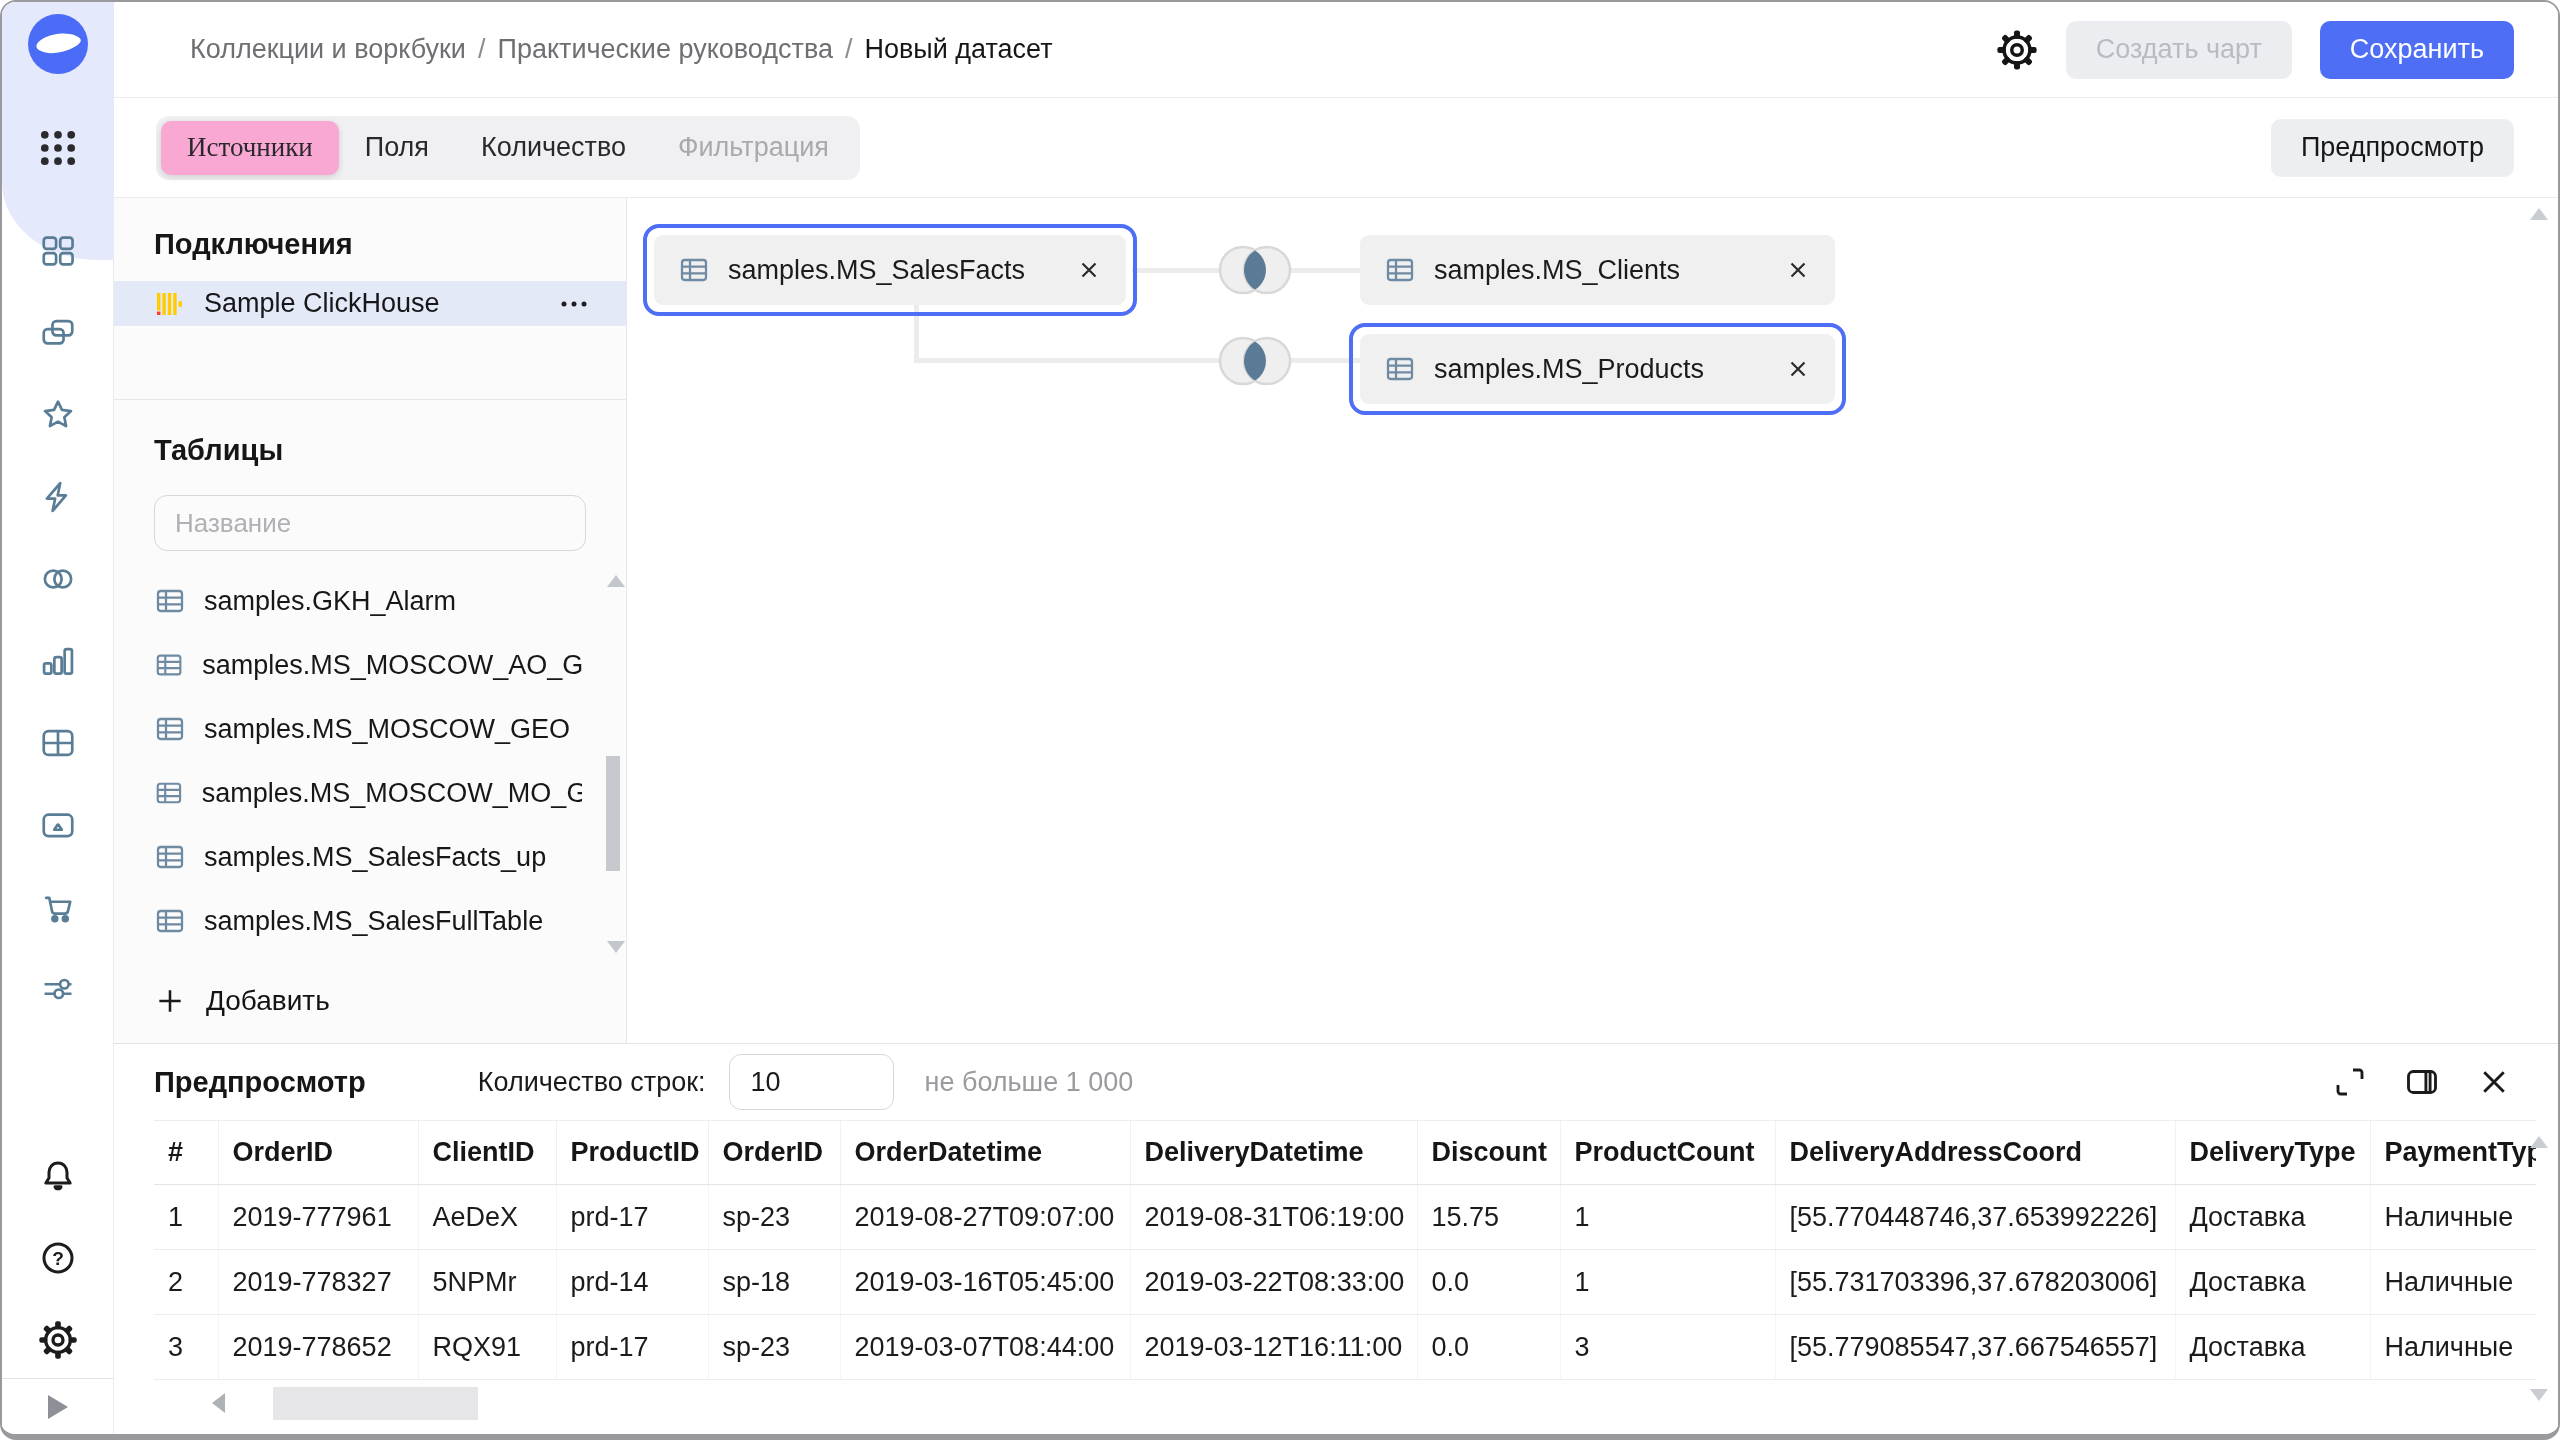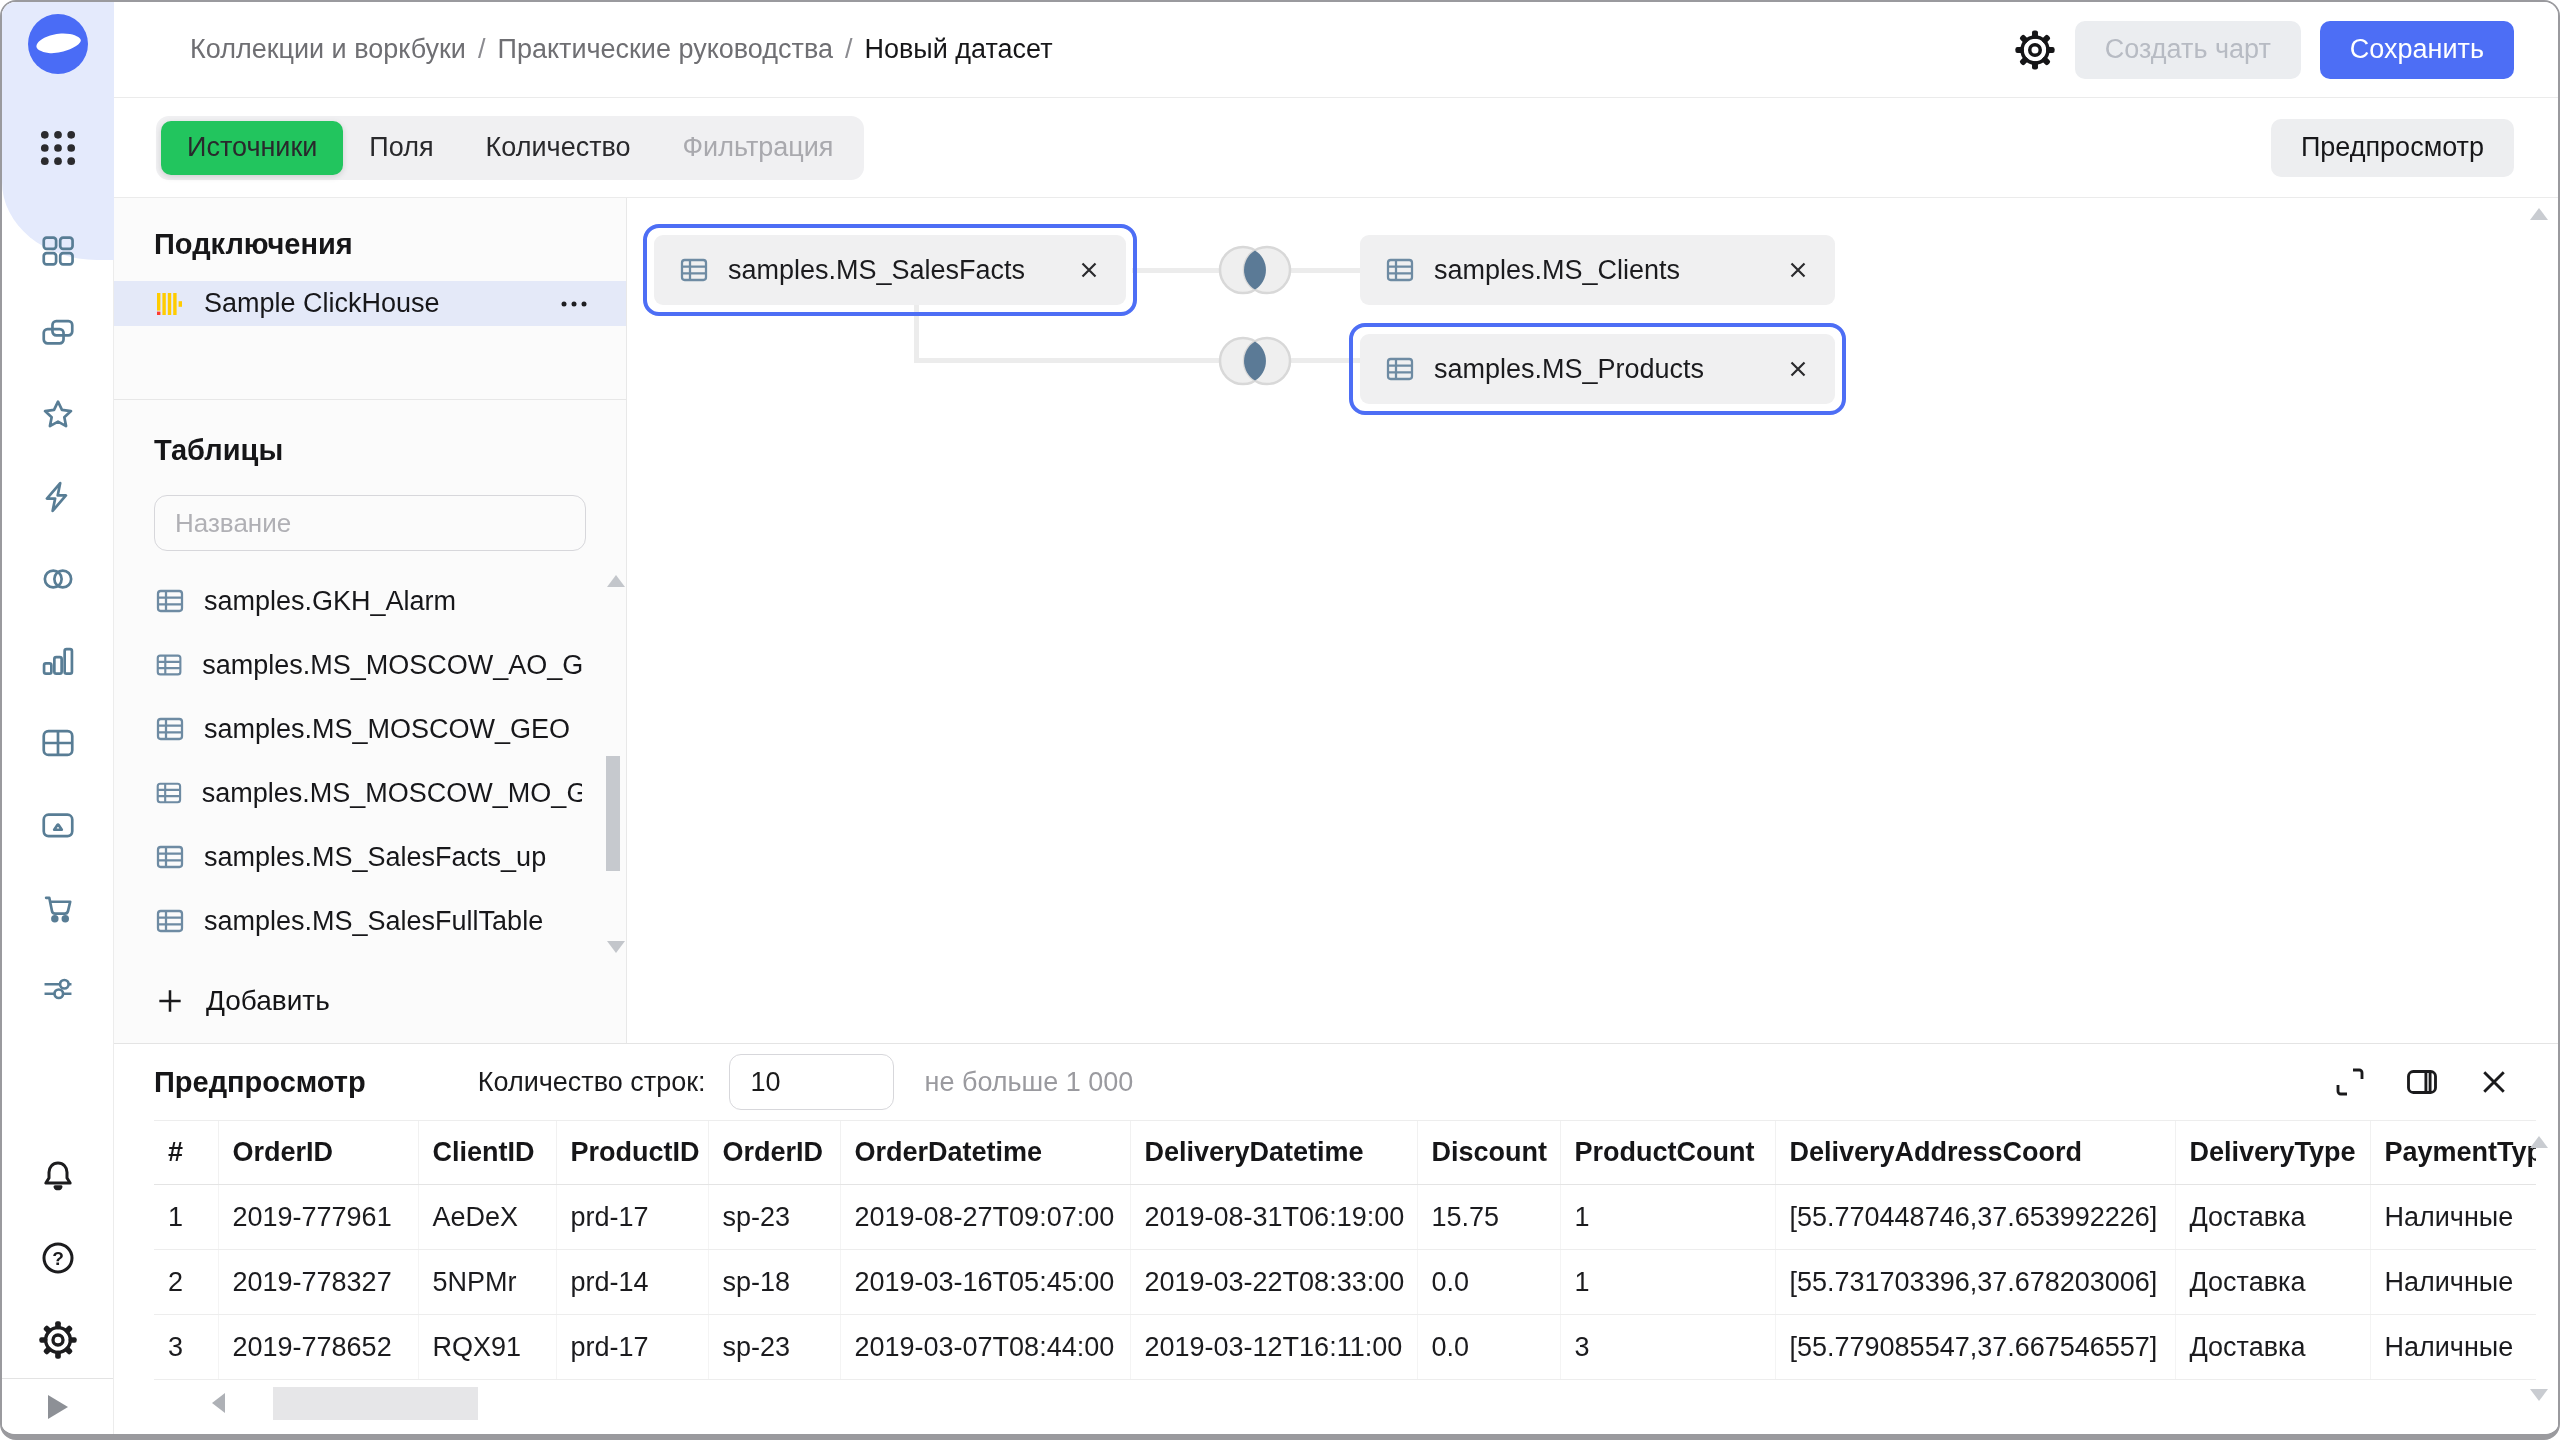--- a/index.html
+++ b/index.html
@@ -24,33 +24,33 @@
   .rail svg { display:block; }
 
   
   .content { flex:1; display:flex; flex-direction:column; min-width:0; }
 
   .topbar { height:96px; flex:0 0 96px; display:flex; align-items:center;
             padding:0 44px 0 42px; border-bottom:1px solid #ebebeb; background:#fff; }
   .breadcrumb { display:flex; align-items:center; gap:12px; font-size:27px; color:#6f6f73;margin-left:34px; }
   .breadcrumb .sep { color:#8b8b90; }
   .breadcrumb .current { color:#161618; }
-  .topbar-right { margin-left:auto; display:flex; align-items:center; gap:19px; }
+  .topbar-right { margin-left:auto; display:flex; align-items:center; gap:28px; }
   .btn { border:none; border-radius:10px; height:58px; padding:0 30px; font-size:27px;
          font-family:"Liberation Sans",sans-serif; cursor:pointer; }
   .btn-disabled { background:#ebedf0; color:#b7bbc3; cursor:default; }
   .btn-primary { background:#4d6ef5; color:#fff; }
   .btn-neutral { background:#edeef0; color:#17171a; }
 
   .tabsrow { height:100px; flex:0 0 100px; display:flex; align-items:center;
              padding:0 44px 0 42px; border-bottom:1px solid #ebebeb; background:#fff; }
   .tabs { display:flex; align-items:center; background:#f0f0f2; border-radius:13px; padding:5px; }
   .tab { height:54px; display:flex; align-items:center; padding:0 26px; font-size:27px;
          color:#29292c; border-radius:10px; cursor:pointer; }
-  .tab.active { background:#22c55e; box-shadow:0 2px 6px rgba(0,0,0,.14); font-weight:400; }
+  .tab.active { background:#f9a8d4; box-shadow:0 2px 6px rgba(0,0,0,.14); font-weight:400;font-family:Liberation Serif, serif; }
   .tab.disabled { color:#a9a9ae; cursor:default; }
   .tabsrow .btn { margin-left:auto; }
 
   .main { flex:1; display:flex; min-height:0; }
 
   
   .leftpanel { width:513px; flex:0 0 513px; border-right:1px solid #e8e8e8; display:flex;
                flex-direction:column; background:#fbfbfb; position:relative; }
   .panel-h { font-size:29px; font-weight:700; color:#161618; padding:30px 40px 20px; }
   .conn-row { height:66px; display:flex; align-items:center; gap:20px; padding:0 36px 0 40px;

